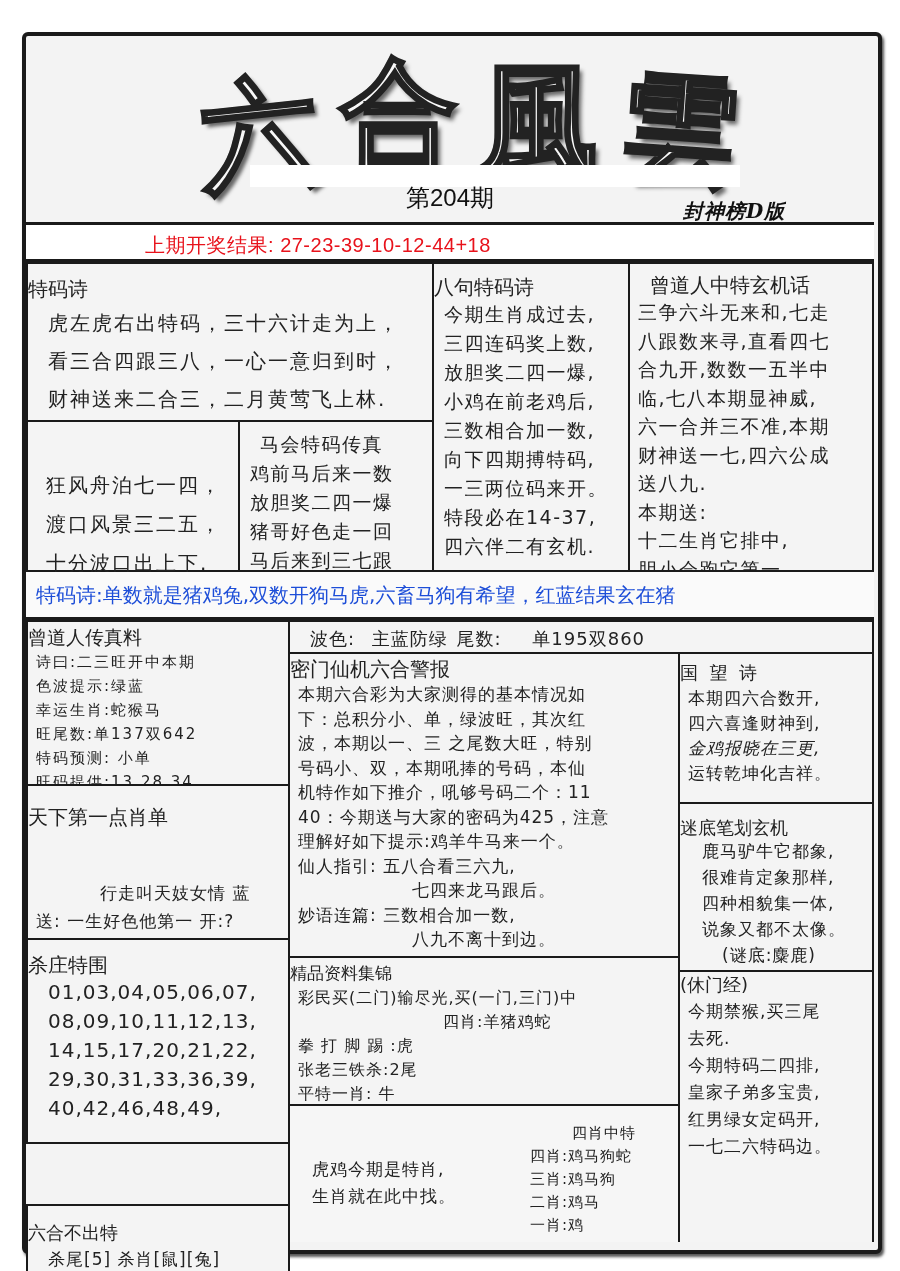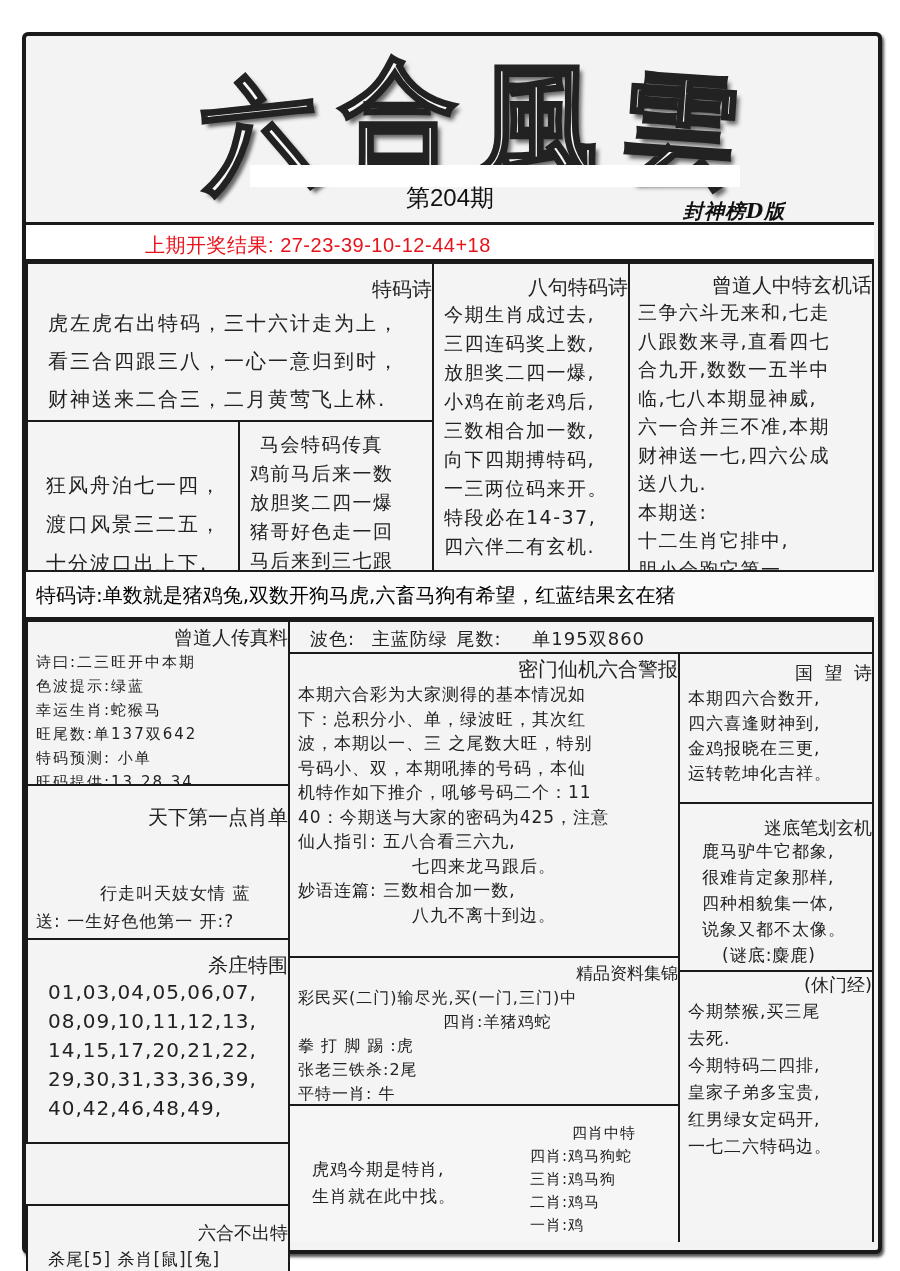--- a/index.html
+++ b/index.html
@@ -14,26 +14,26 @@
   .title-art span { position:absolute; font-family:"DejaVu Serif", serif; font-weight:bold;
         font-size:118px; color:#f8f8f8; -webkit-text-stroke:3px #222;
         text-shadow:4px 5px 4px #666, -1px -1px 0 #999; line-height:1; }
   .issue { position:absolute; left:0; width:900px; top:182px; text-align:center;
            font-family:"Liberation Sans", sans-serif; font-size:24px; color:#111; }
   .brand { position:absolute; left:683px; top:198px; font-family:"DejaVu Serif", serif;
            font-style:italic; font-weight:bold; font-size:20px; color:#111; letter-spacing:1px; }
   .whitebar { position:absolute; background:#fff; }
   .result { position:absolute; left:145px; top:232px; font-family:"Liberation Sans", sans-serif;
             font-size:20px; color:#e8121b; letter-spacing:0.5px; }
-  .hd { text-align:right; font-size:20px; line-height:26px; }
+  .hd { text-align:left; font-size:20px; line-height:26px; }
   .ln { font-size:20px; line-height:32px; white-space:nowrap; letter-spacing:2px; }
   .ln2 { font-size:19px; line-height:29px; white-space:nowrap; letter-spacing:1.5px; }
   .sm { font-size:15px; line-height:24px; white-space:nowrap; letter-spacing:2px; }
   .md { font-size:17px; line-height:27px; white-space:nowrap; letter-spacing:1px; }
-  .pink { color:#000000; font-size:20px; white-space:nowrap; }
+  .pink { color:#1d4ed8; font-size:20px; white-space:nowrap; }
 </style>
 </head>
 <body>
 
 <div class="frame"></div>
 
 <div class="title-art">
   <span style="left:10px;top:20px;transform:rotate(-6deg);">六</span>
   <span style="left:150px;top:0px;">合</span>
   <span style="left:290px;top:5px;">風</span>
@@ -158,20 +158,21 @@
 
 <div class="cell" style="left:288px;top:652px;width:392px;height:306px;">
   <div class="hd" style="margin-top:2px;">密门仙机六合警报</div>
   <div style="padding-left:8px;">
     <div class="md" style="line-height:24.5px;">本期六合彩为大家测得的基本情况如</div>
     <div class="md" style="line-height:24.5px;">下：总积分小、单，绿波旺，其次红</div>
     <div class="md" style="line-height:24.5px;">波，本期以一、三 之尾数大旺，特别</div>
     <div class="md" style="line-height:24.5px;">号码小、双，本期吼捧的号码，本仙</div>
     <div class="md" style="line-height:24.5px;">机特作如下推介，吼够号码二个：11</div>
     <div class="md" style="line-height:24.5px;">40：今期送与大家的密码为425，注意</div>
+    <div class="md" style="line-height:24.5px;">理解好如下提示:鸡羊牛马来一个。</div>
     <div class="md" style="line-height:24.5px;"><span>仙人指引:</span> <span>五八合看三六九,</span></div>
     <div class="md" style="line-height:24.5px;padding-left:114px;">七四来龙马跟后。</div>
     <div class="md" style="line-height:24.5px;"><span>妙语连篇:</span> <span>三数相合加一数,</span></div>
     <div class="md" style="line-height:24.5px;padding-left:114px;">八九不离十到边。</div>
   </div>
 </div>
 
 <div class="cell" style="left:288px;top:956px;width:392px;height:150px;">
   <div class="hd" style="margin-top:2px;font-size:17px;">精品资料集锦</div>
   <div style="padding-left:8px;">
@@ -195,21 +196,21 @@
     <div class="md" style="font-size:15px;line-height:23px;">二肖:鸡马</div>
     <div class="md" style="font-size:15px;line-height:23px;">一肖:鸡</div>
   </div>
 </div>
 
 <div class="cell" style="left:678px;top:652px;width:196px;height:152px;">
   <div class="hd" style="margin-top:6px;font-size:18px;white-space:pre;">国  望  诗</div>
   <div style="padding-left:8px;">
     <div class="md" style="line-height:25px;">本期四六合数开,</div>
     <div class="md" style="line-height:25px;">四六喜逢财神到,</div>
-    <div class="md" style="line-height:25px;">金鸡报晓在三更,</div>
+    <div class="md" style="line-height:25px;font-style:italic;">金鸡报晓在三更,</div>
     <div class="md" style="line-height:25px;">运转乾坤化吉祥。</div>
   </div>
 </div>
 
 <div class="cell" style="left:678px;top:802px;width:196px;height:170px;">
   <div class="hd" style="margin-top:14px;font-size:18px;line-height:20px;">迷底笔划玄机</div>
   <div style="padding-left:22px;">
     <div class="md" style="line-height:26px;">鹿马驴牛它都象,</div>
     <div class="md" style="line-height:26px;">很难肯定象那样,</div>
     <div class="md" style="line-height:26px;">四种相貌集一体,</div>

